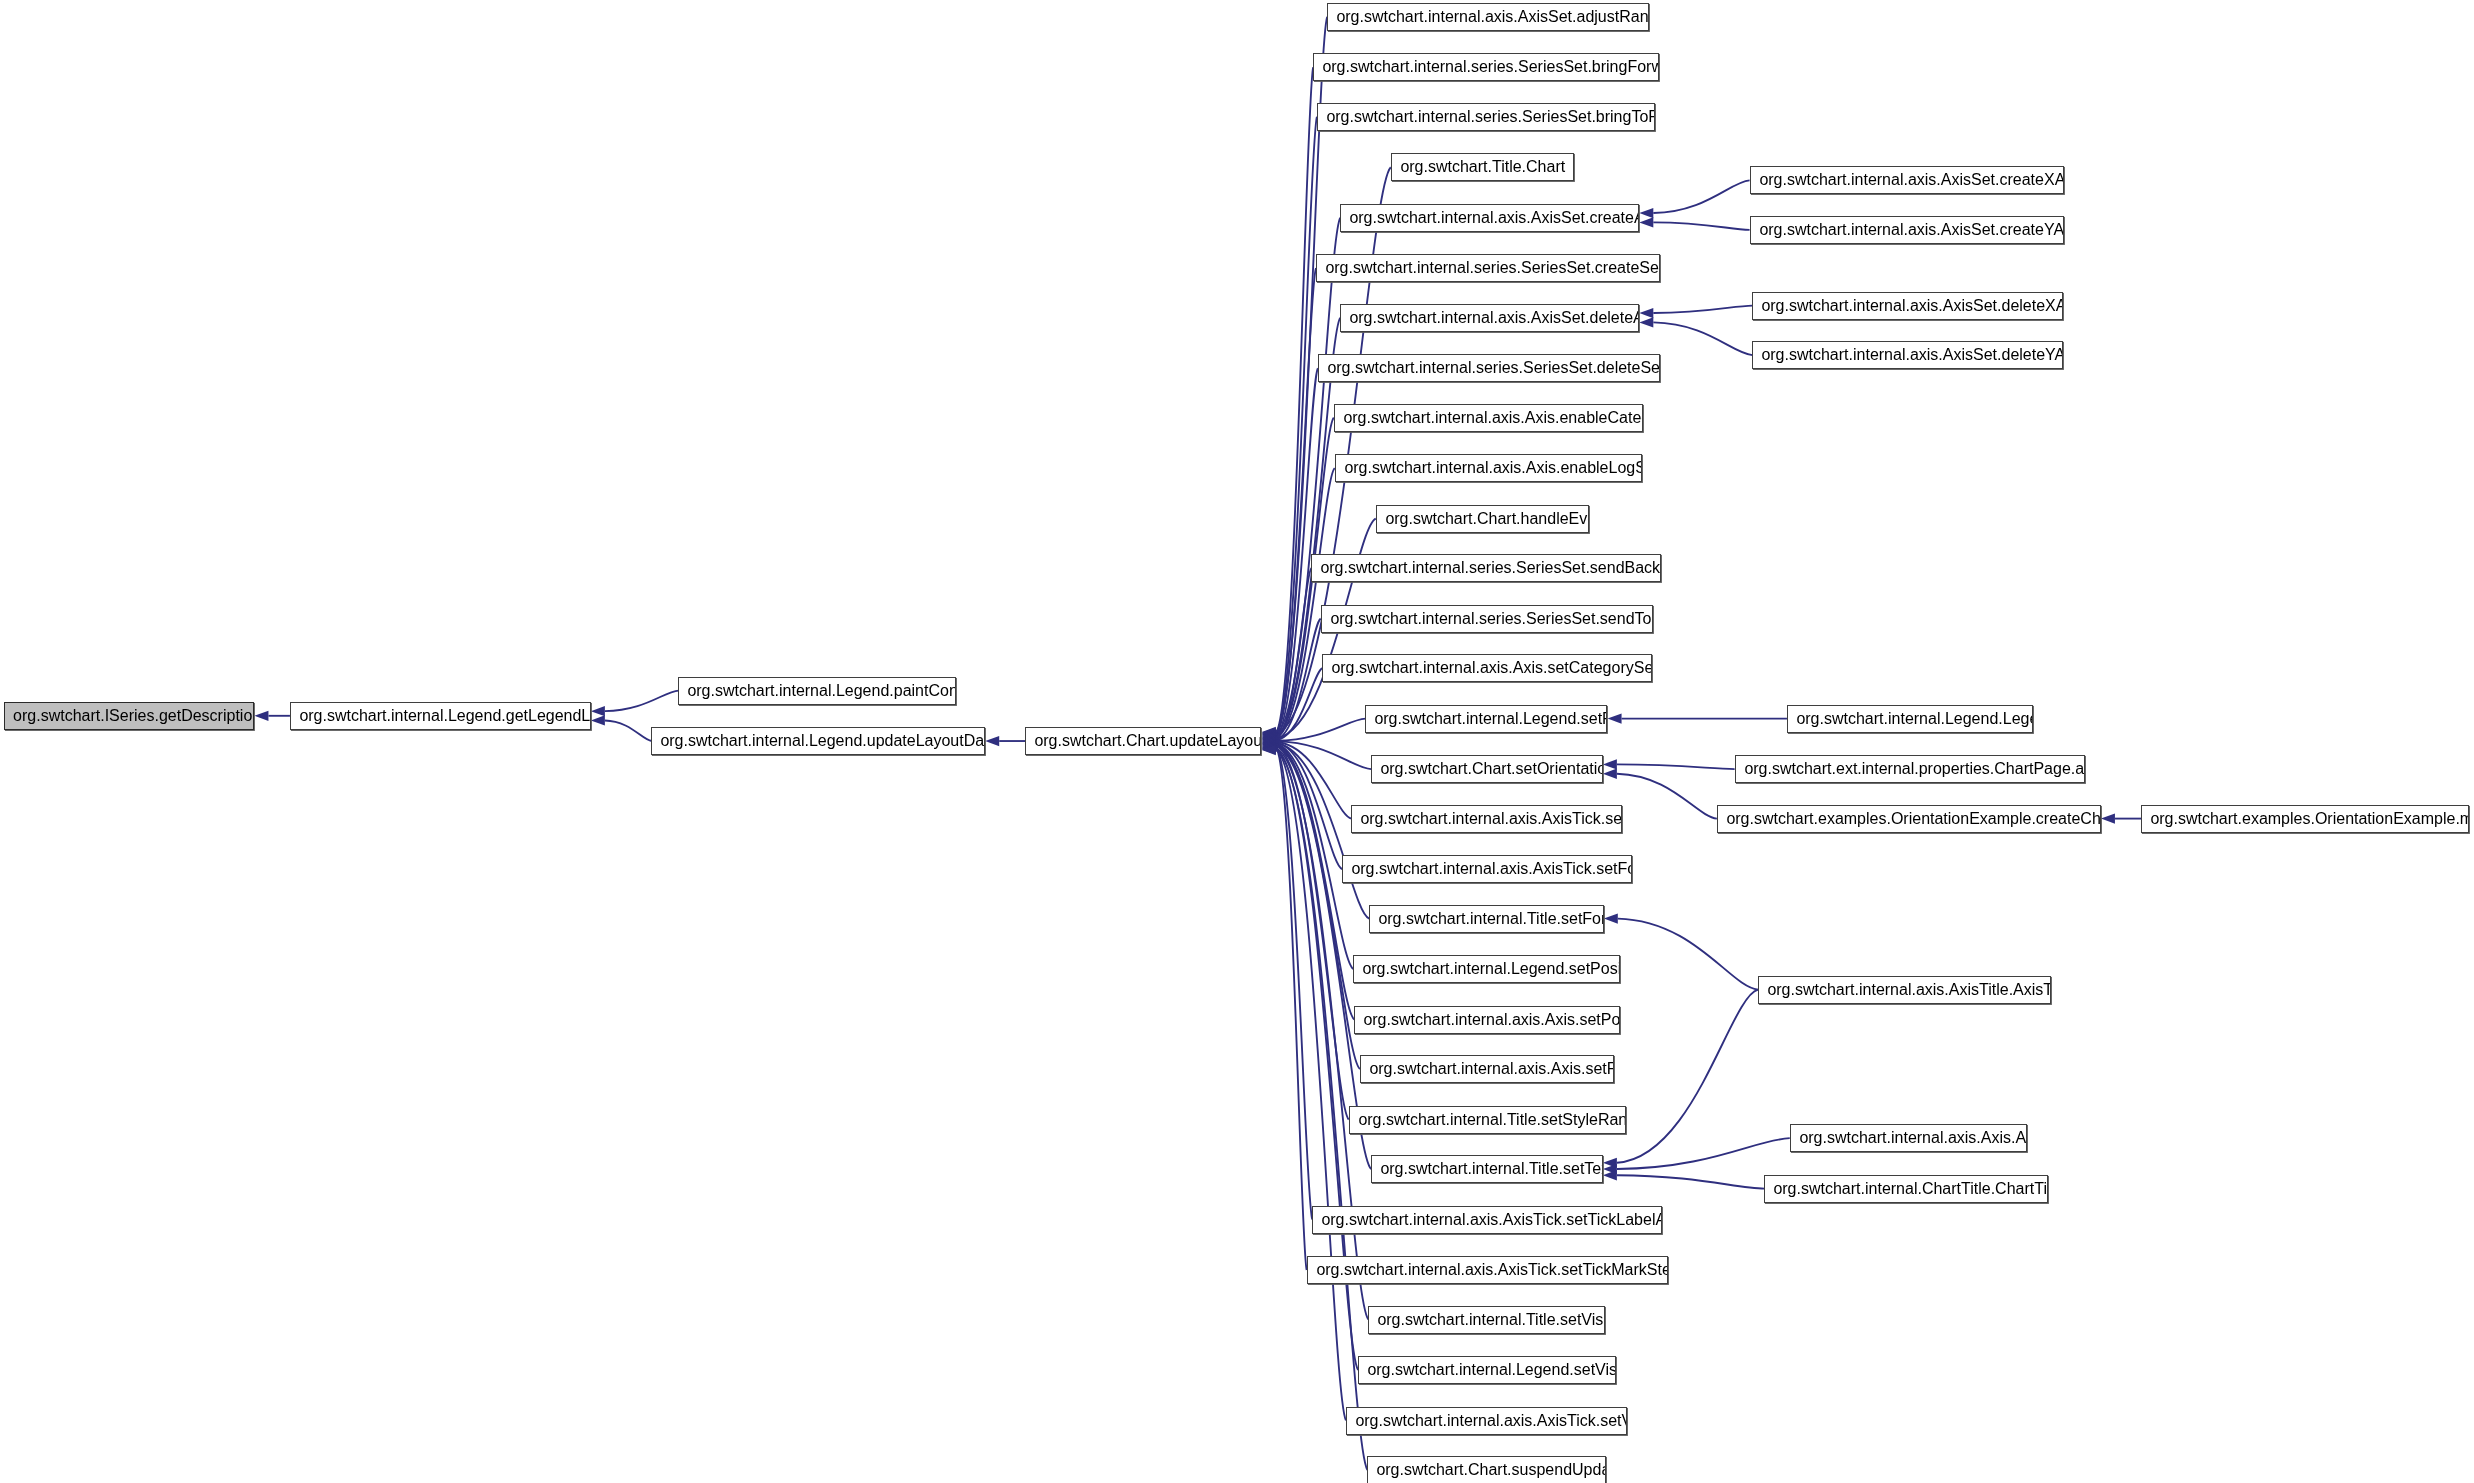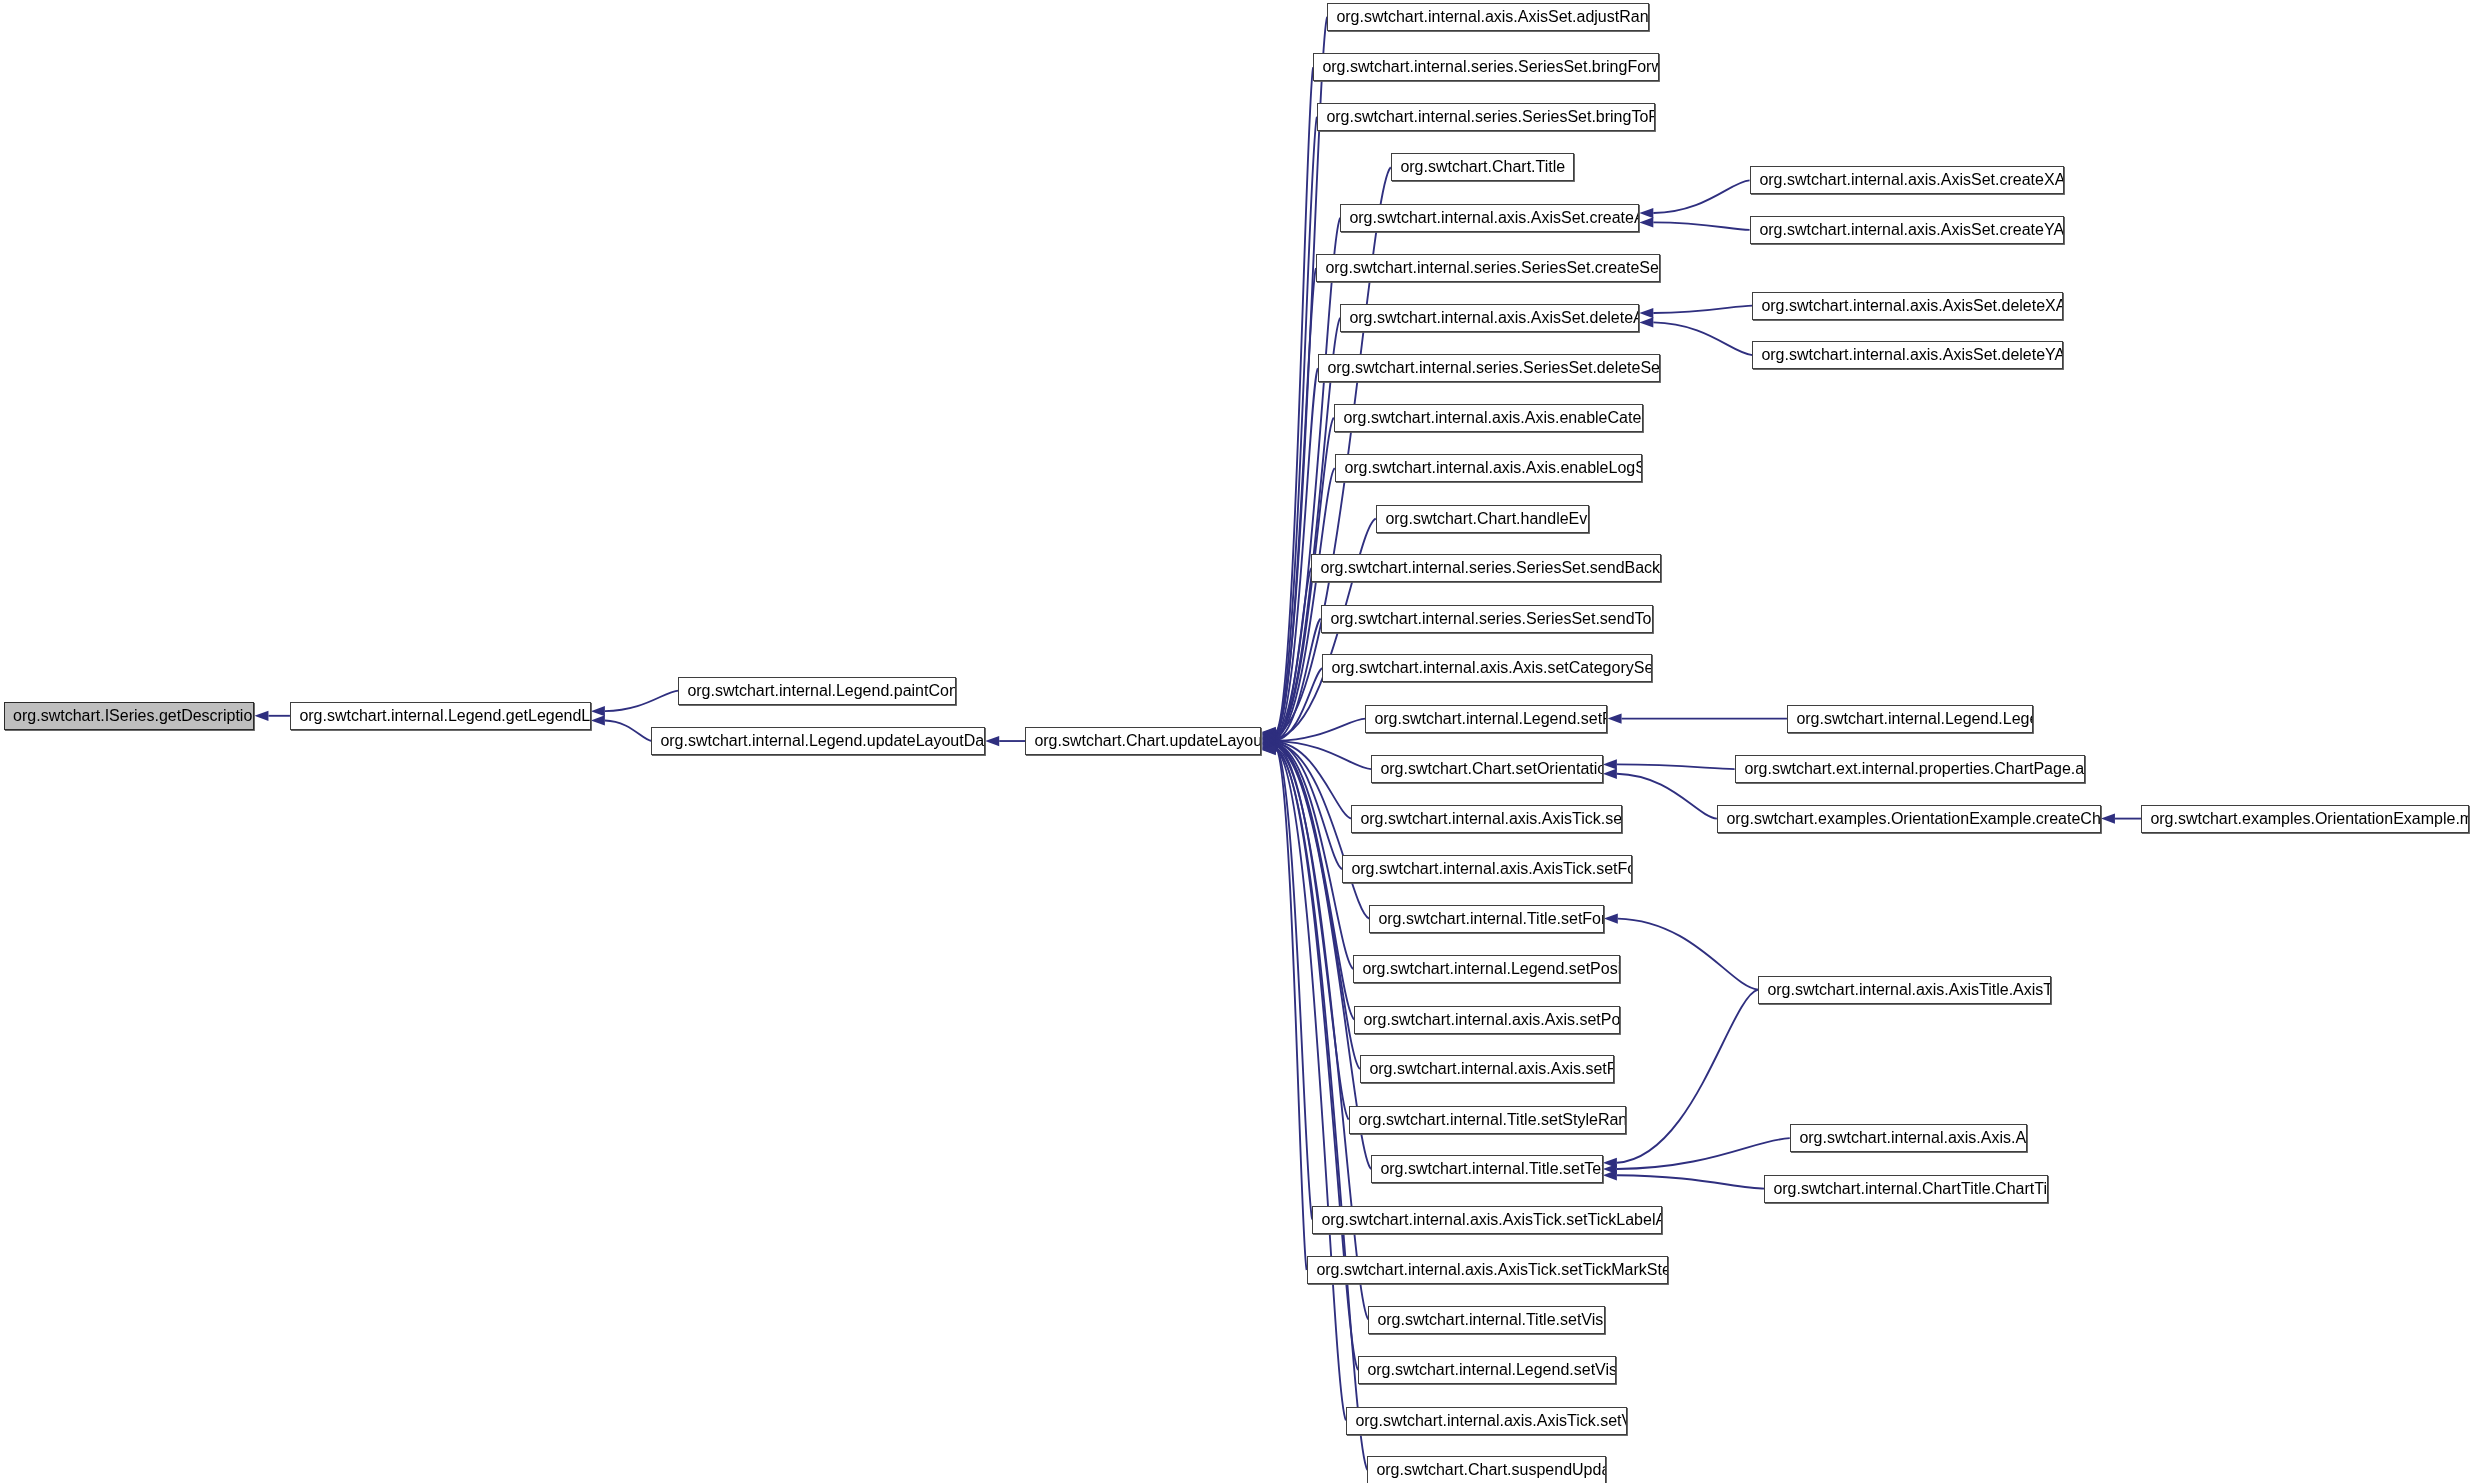--- a/index.html
+++ b/index.html
@@ -141,21 +141,21 @@
     </svg>
   <div id="nodes">
       <div class="node current" style="left: 3.7px; top: 702px; width: 250px;">org.swtchart.ISeries.getDescription</div>
       <div class="node" style="left: 290px; top: 702px; width: 301px;">org.swtchart.internal.Legend.getLegendLabel</div>
       <div class="node" style="left: 678px; top: 677px; width: 278px;">org.swtchart.internal.Legend.paintControl</div>
       <div class="node" style="left: 651px; top: 727px; width: 334px;">org.swtchart.internal.Legend.updateLayoutData</div>
       <div class="node" style="left: 1025px; top: 727px; width: 236px;">org.swtchart.Chart.updateLayout</div>
       <div class="node" style="left: 1327px; top: 2.8px; width: 322px;">org.swtchart.internal.axis.AxisSet.adjustRange</div>
       <div class="node" style="left: 1313px; top: 53px; width: 346px;">org.swtchart.internal.series.SeriesSet.bringForward</div>
       <div class="node" style="left: 1317px; top: 103px; width: 338px;">org.swtchart.internal.series.SeriesSet.bringToFront</div>
-      <div class="node" style="left: 1391px; top: 153px; width: 183px;">org.swtchart.Chart.Title</div>
+      <div class="node" style="left: 1391px; top: 153px; width: 183px;">org.swtchart.Title.Chart</div>
       <div class="node" style="left: 1340px; top: 204px; width: 299px;">org.swtchart.internal.axis.AxisSet.createAxis</div>
       <div class="node" style="left: 1316px; top: 254px; width: 344px;">org.swtchart.internal.series.SeriesSet.createSeries</div>
       <div class="node" style="left: 1340px; top: 304px; width: 299px;">org.swtchart.internal.axis.AxisSet.deleteAxis</div>
       <div class="node" style="left: 1318px; top: 354px; width: 342px;">org.swtchart.internal.series.SeriesSet.deleteSeries</div>
       <div class="node" style="left: 1334px; top: 404px; width: 309px;">org.swtchart.internal.axis.Axis.enableCategory</div>
       <div class="node" style="left: 1335px; top: 454px; width: 307px;">org.swtchart.internal.axis.Axis.enableLogScale</div>
       <div class="node" style="left: 1376px; top: 505px; width: 213px;">org.swtchart.Chart.handleEvent</div>
       <div class="node" style="left: 1311px; top: 554px; width: 350px;">org.swtchart.internal.series.SeriesSet.sendBackward</div>
       <div class="node" style="left: 1321px; top: 605px; width: 332px;">org.swtchart.internal.series.SeriesSet.sendToBack</div>
       <div class="node" style="left: 1322px; top: 654px; width: 330px;">org.swtchart.internal.axis.Axis.setCategorySeries</div>

